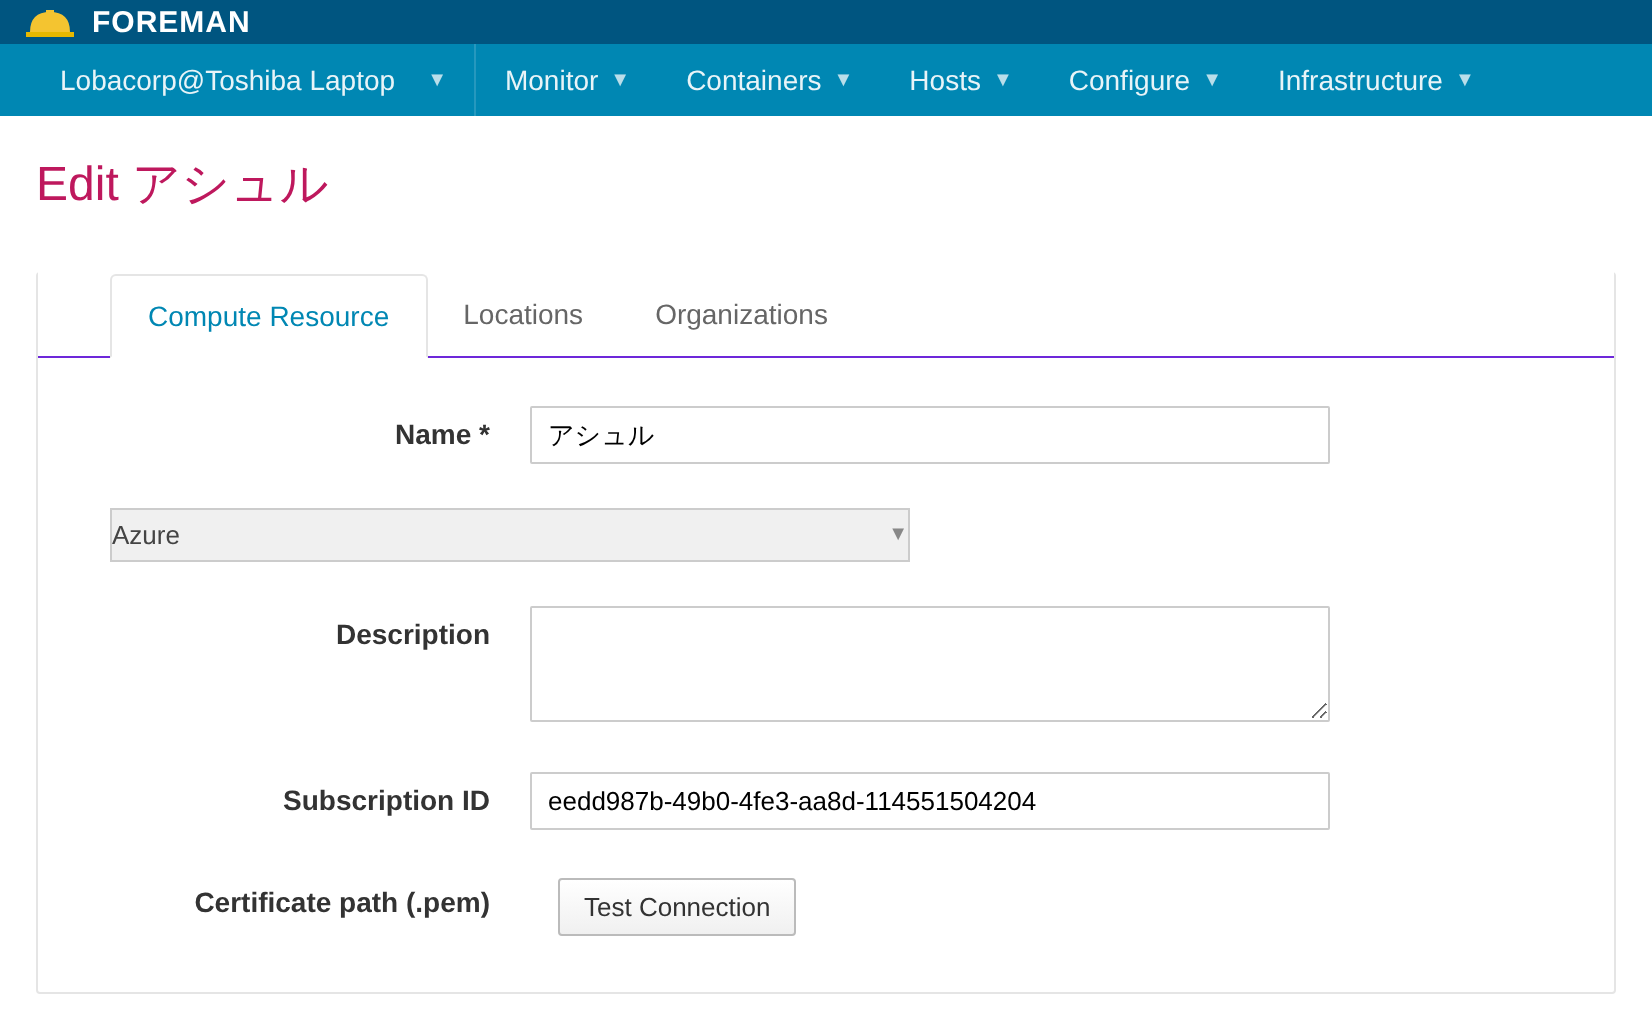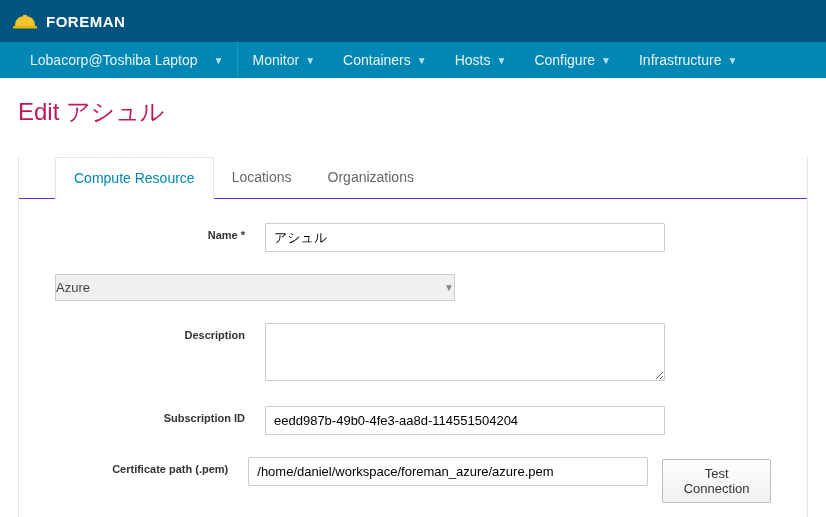--- a/index.html
+++ b/index.html
@@ -1,31 +1,31 @@
 <!DOCTYPE html>
 <html><head>
 <meta charset="utf-8">
 <style>
 * { box-sizing: border-box; margin: 0; padding: 0; }
 body { font-family: -apple-system, "Helvetica Neue", Arial, sans-serif; font-size: 14px; color: #333; background: #fff; width: 826px; }
-.topbar { background: #005580; color: #fff; height: 42px; display: flex; align-items: center; padding: 0 12px; }
+.topbar { background: #005580; color: #fff; height: 22px; display: flex; align-items: center; padding: 0 12px; }
 .logo-wrap { display: flex; align-items: center; gap: 8px; }
 .brand { font-weight: bold; font-size: 15px; letter-spacing: 0.5px; }
 .navbar { background: #0087b3; color: #fff; height: 36px; display: flex; align-items: center; padding: 0 16px; gap: 0; }
 .nav-item { display: flex; align-items: center; gap: 6px; padding: 0 14px; height: 20px; cursor: pointer; font-size: 14px; color: #e8f4f8; }
 .nav-item .caret { font-size: 10px; opacity: 0.8; }
 .divider { width: 1px; height: 36px; background: rgba(255,255,255,0.15); }
 .page-title { font-size: 24px; font-weight: 300; color: #be185d; padding: 18px 18px 10px 18px; }
 .panel { margin: 18px 18px 0 18px; border: 1px solid #e5e5e5; border-radius: 2px; }
 .tabs { display: flex; border-bottom: 1px solid #6d28d9; padding: 0 0 0 36px; margin-top: -1px; background: #fff; }
 .tab { padding: 12px 18px; cursor: pointer; color: #666; font-size: 14px; position: relative; top: 1px; }
 .tab.active { color: #0087b3; border: 1px solid #e5e5e5; border-bottom: 1px solid #fff; border-radius: 3px 3px 0 0; background: #fff; }
 .form-area { padding: 24px 36px 20px 36px; }
 .form-row { display: flex; align-items: flex-start; margin-bottom: 22px; }
-.form-label { width: 210px; text-align: right; padding-right: 20px; padding-top: 6px; font-weight: bold; color: #333; font-size: 11px; }
+.form-label { width: 210px; text-align: right; padding-right: 20px; padding-top: 6px; font-weight: bold; color: #333; font-size: 14px; }
 .form-input { flex: 0 0 400px; }
 .form-input input[type=text], .form-input textarea { width: 100%; border: 1px solid #ccc; padding: 6px 8px; font-size: 13px; border-radius: 1px; font-family: inherit; }
 .form-input textarea { height: 58px; resize: both; }
 .select-wrap { width: 100%; display: flex; align-items: center; border: 1px solid #ccc; background: #f0f0f0; padding: 5px 0; font-size: 13px; color: #444; justify-content: space-between; cursor: default; }
 .select-caret { font-size: 10px; color: #888; }
 .form-extra { margin-left: 14px; padding-top: 2px; }
 .btn { border: 1px solid #bbb; background: linear-gradient(#fff,#f0f0f0); padding: 6px 12px; font-size: 13px; cursor: pointer; border-radius: 2px; color: #333; }
 .hardhat { width: 26px; height: 20px; }
 </style>
 </head>
@@ -106,22 +106,19 @@
 
     <div class="form-row">
       <div class="form-label">Subscription ID</div>
       <div class="form-input">
         <input type="text" value="eedd987b-49b0-4fe3-aa8d-114551504204" style="">
       </div>
     </div>
 
     <div class="form-row" style="margin-bottom:8px;">
       <div class="form-label">Certificate path (.pem)</div>
-      <div class="form-input">
-        <input type="text" value="/home/daniel/workspace/foreman_azure/azure.pem" style="">
-      </div>
       <div class="form-extra">
         <button class="btn">Test Connection</button>
       </div>
     </div>
 
   </div>
 </div>
 
 </body></html>

